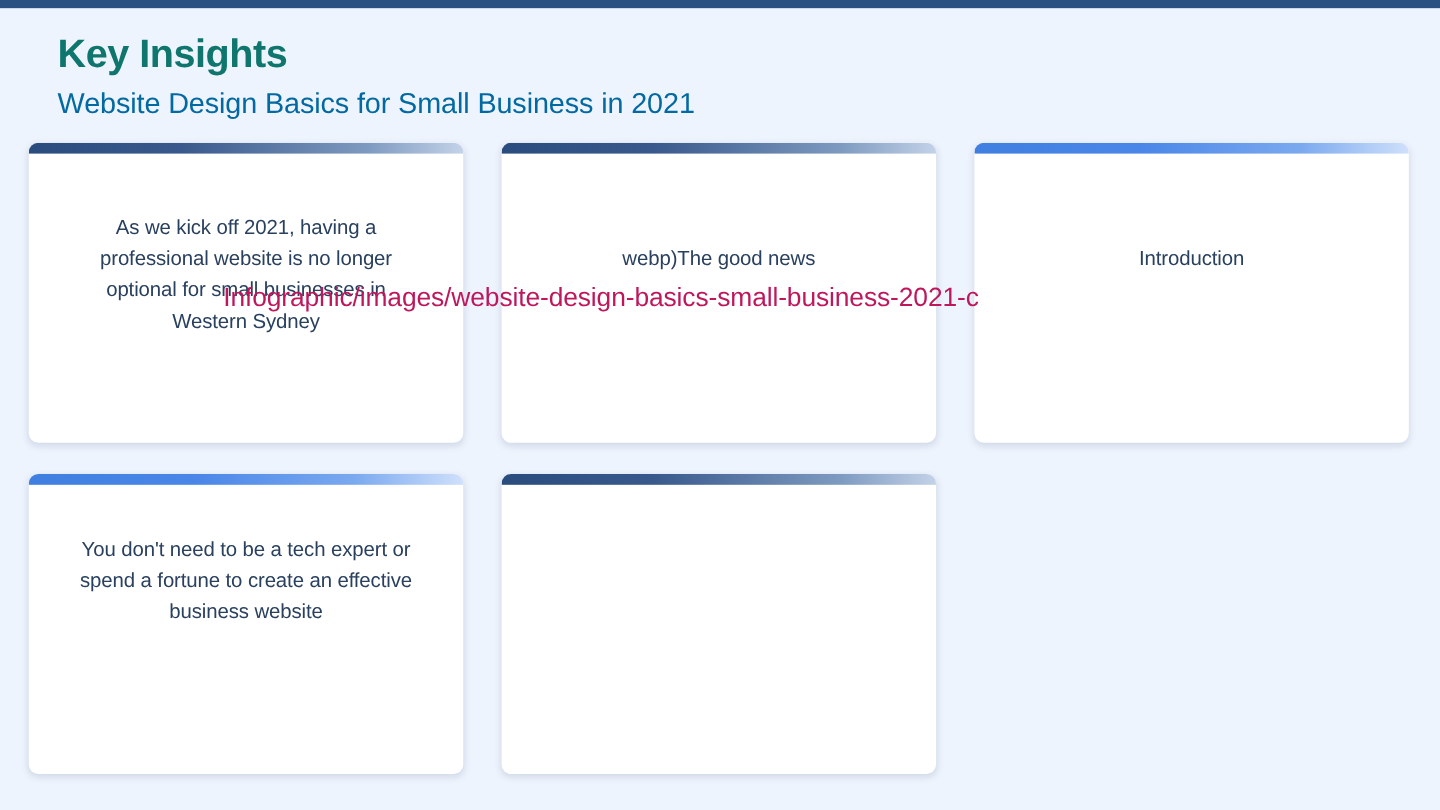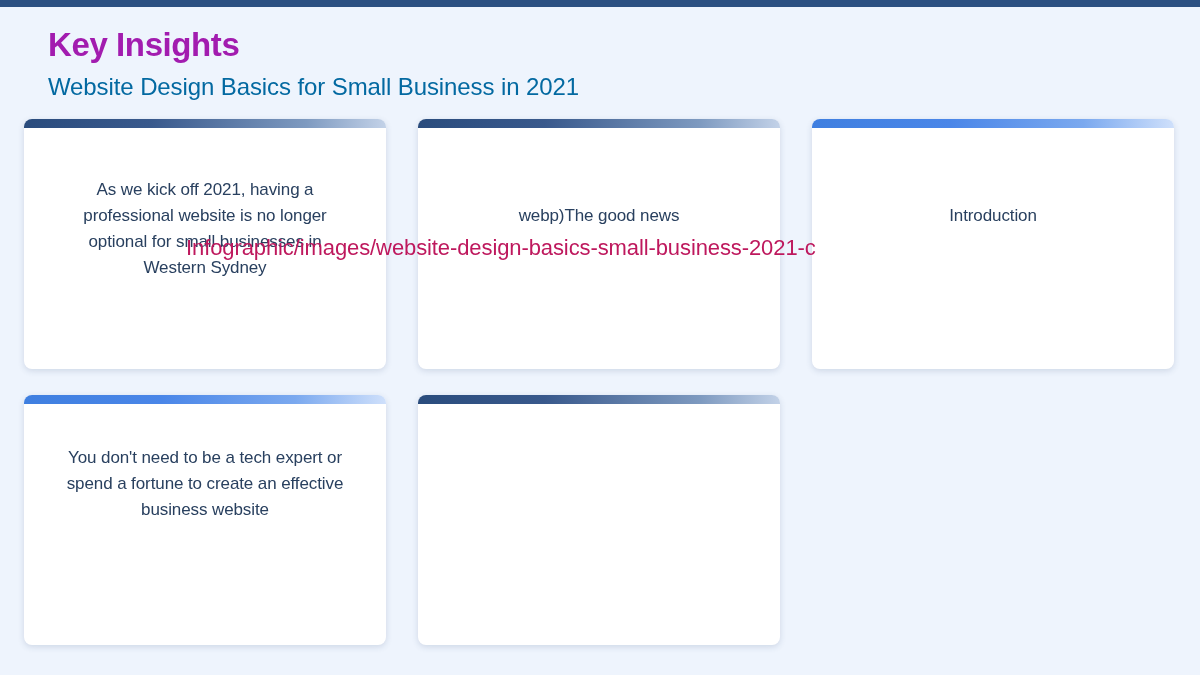--- a/index.html
+++ b/index.html
@@ -30,21 +30,21 @@
   }
   #header {
     position: absolute;
     left: 48px;
     top: 18px;
     width: 1000px;
   }
   #page-title {
     font-size: 33px;
     font-weight: bold;
-    color: #a21caf;
+    color: #0f766e;
     letter-spacing: -0.4px;
     margin: 0;
     line-height: 40px;
   }
   #page-subtitle {
     font-size: 24px;
     color: #0369a1;
     margin: 10px 0 0 0;
     line-height: 24px;
     letter-spacing: -0.1px;

